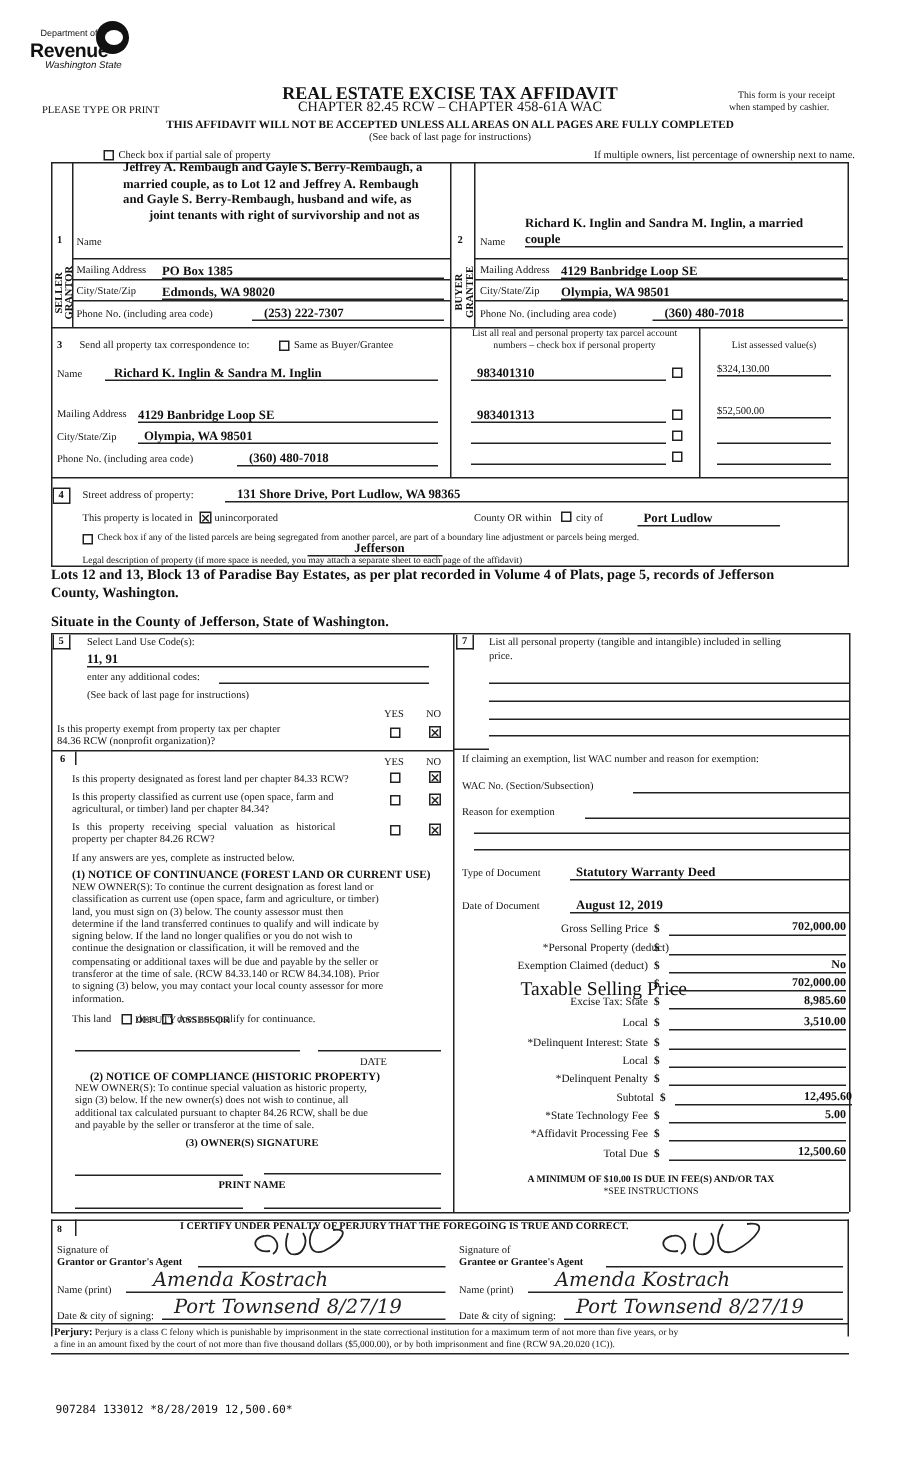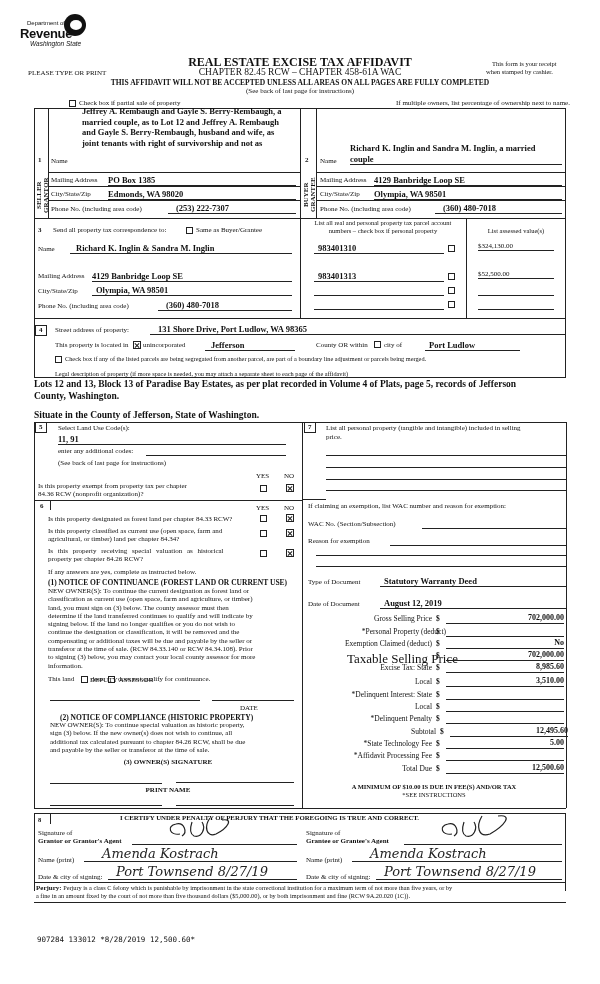--- a/index.html
+++ b/index.html
@@ -56,21 +56,21 @@
 <div class="hl" style="left:316px;top:172px;width:250px;"></div>
 <div class="hl" style="left:34px;top:218px;width:532px;"></div>
 
 <div>
   <div class="abs b" style="left:38px;top:156px;font-size:7px;">1</div>
   <div class="abs lbl" style="left:51px;top:157px;">Name</div>
   <div class="abs" style="left:82px;top:106px;width:215px;">
     <div class="val" style="line-height:10.5px;">Jeffrey A. Rembaugh and Gayle S. Berry-Rembaugh, a</div>
     <div class="val" style="line-height:10.5px;">married couple, as to Lot 12 and Jeffrey A. Rembaugh</div>
     <div class="val" style="line-height:10.5px;">and Gayle S. Berry-Rembaugh, husband and wife, as</div>
-    <div class="val" style="line-height:10.5px;">joint tenants with right of survivorship and not as</div>
+    <div class="val" style="line-height:10.5px;text-align:center;">joint tenants with right of survivorship and not as</div>
   </div>
   <div class="vtext b" style="left:36px;top:175px;height:40px;"><span>SELLER</span><br><span>GRANTOR</span></div>
   <div class="abs lbl" style="left:51px;top:176px;">Mailing Address</div>
   <div class="abs val ul" style="left:108px;top:175px;width:188px;">PO Box 1385</div>
   <div class="hl" style="left:48px;top:186px;width:252px;"></div>
   <div class="abs lbl" style="left:51px;top:190px;">City/State/Zip</div>
   <div class="abs val ul" style="left:108px;top:189px;width:188px;">Edmonds, WA 98020</div>
   <div class="hl" style="left:48px;top:200px;width:252px;"></div>
   <div class="abs lbl" style="left:51px;top:205px;">Phone No. (including area code)</div>
   <div class="abs val ul" style="left:168px;top:203px;width:128px;text-indent:8px;">(253) 222-7307</div>
@@ -135,21 +135,21 @@
 </div>
 
 <div>
   <div class="sec-num" style="left:35px;top:325px;">4</div>
   <div class="abs lbl" style="left:55px;top:326px;">Street address of property:</div>
   <div class="abs val ul" style="left:150px;top:324px;width:416px;text-indent:8px;">131 Shore Drive, Port Ludlow, WA  98365</div>
 
   <div class="abs lbl" style="left:55px;top:341px;">This property is located in</div>
   <div class="xbox" style="left:133px;top:341px;"></div>
   <div class="abs lbl" style="left:143px;top:341px;">unincorporated</div>
-  <div class="abs val ul" style="left:205px;top:340px;width:90px;text-indent:6px;">Jefferson</div>
+  <div class="abs val ul" style="left:205px;top:360px;width:90px;text-indent:6px;text-align:center;">Jefferson</div>
   <div class="abs lbl" style="left:316px;top:341px;">County OR  within</div>
   <div class="box" style="left:374px;top:341px;"></div>
   <div class="abs lbl" style="left:384px;top:341px;">city of</div>
   <div class="abs val ul" style="left:425px;top:340px;width:95px;text-indent:4px;">Port Ludlow</div>
 
   <div class="box" style="left:55px;top:356px;"></div>
   <div class="abs" style="left:65px;top:355px;font-size:6.3px;white-space:nowrap;">Check box if any of the listed parcels are being segregated from another parcel, are part of a boundary line adjustment or parcels being merged.</div>
 
   <div class="abs" style="left:55px;top:370px;font-size:6.3px;white-space:nowrap;">Legal description of property (if more space is needed, you may attach a separate sheet to each page of the affidavit)</div>
   <div class="abs b" style="left:34px;top:379px;font-size:9.5px;white-space:nowrap;">Lots 12 and 13, Block 13 of Paradise Bay Estates, as per plat recorded in Volume 4 of Plats, page 5, records of Jefferson</div>

